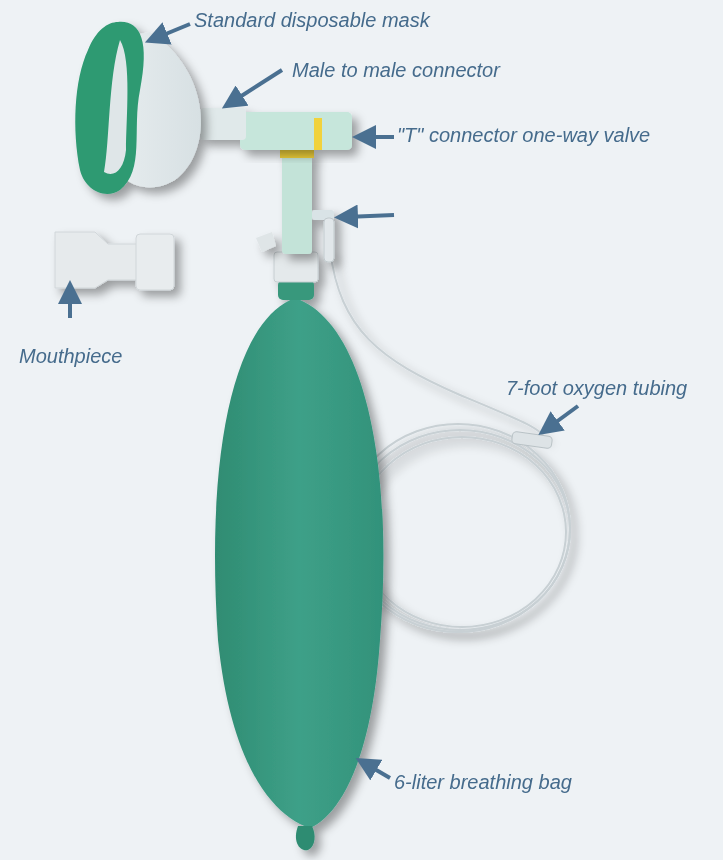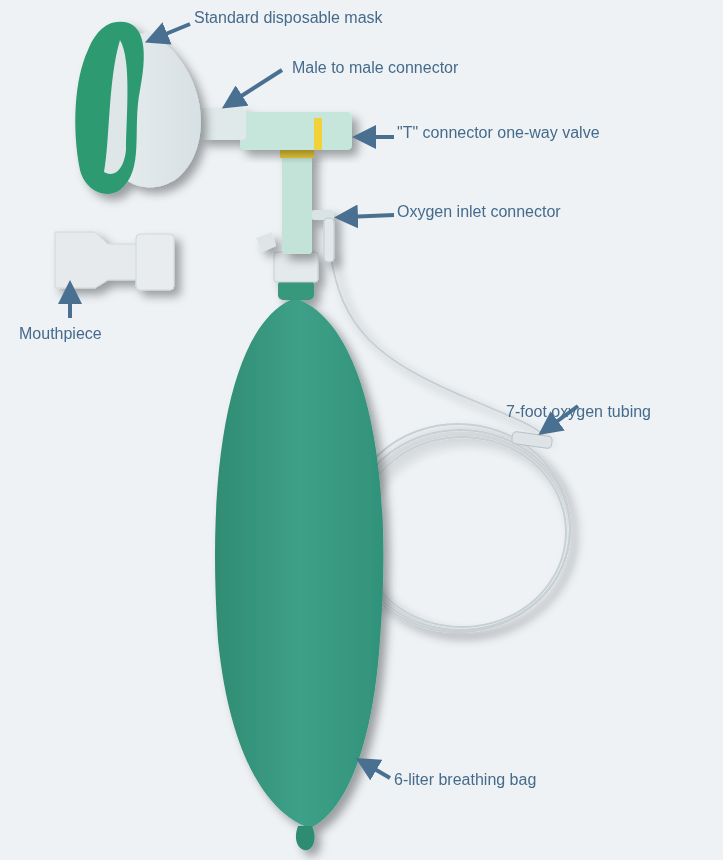--- a/index.html
+++ b/index.html
@@ -1,19 +1,19 @@
 <!DOCTYPE html>
 <html><head>
 <meta charset="utf-8">
 <style>
   html, body { margin:0; padding:0; }
   body { width:723px; height:860px; background:#eef2f5; position:relative; overflow:hidden;
          font-family:"Liberation Sans", sans-serif; }
   #stage { position:absolute; left:0; top:0; width:723px; height:860px; }
-  .label { position:absolute; color:#456b8c; font-size:16px; white-space:nowrap; line-height:1; }
+  .label { position:absolute; color:#456b8c; font-size:20px; white-space:nowrap; line-height:1;font-style:italic; }
 </style>
 </head>
 <body>
 
 <div id="stage">
   <svg width="723" height="860" viewBox="0 0 723 860">
     <defs>
       <filter id="sh" x="-20%" y="-20%" width="150%" height="150%">
         <feDropShadow dx="6" dy="6" stdDeviation="5" flood-color="#000" flood-opacity="0.35"></feDropShadow>
       </filter>
@@ -78,17 +78,16 @@
       <line x1="394" y1="215" x2="346" y2="217"></line>
       <line x1="70" y1="318" x2="70" y2="292"></line>
       <line x1="578" y1="406" x2="548" y2="428"></line>
       <line x1="390" y1="778" x2="366" y2="764"></line>
     </g>
   </svg>
 
   <div class="label" style="left:194px;top:10px;">Standard disposable mask</div>
   <div class="label" style="left:286px;top:60px;margin-left:6px;">Male to male connector</div>
   <div class="label" style="left:397px;top:125px;">"T" connector one-way valve</div>
-  <div class="label" style="left:397px;top:204px;">Oxygen inlet connector</div>
-  <div class="label" style="left:19px;top:326px;">Mouthpiece</div>
-  <div class="label" style="left:506px;top:404px;">7-foot oxygen tubing</div>
+  <div class="label" style="left:19px;top:346px;">Mouthpiece</div>
+  <div class="label" style="left:506px;top:378px;">7-foot oxygen tubing</div>
   <div class="label" style="left:394px;top:772px;">6-liter breathing bag</div>
 </div>
 
 </body></html>

